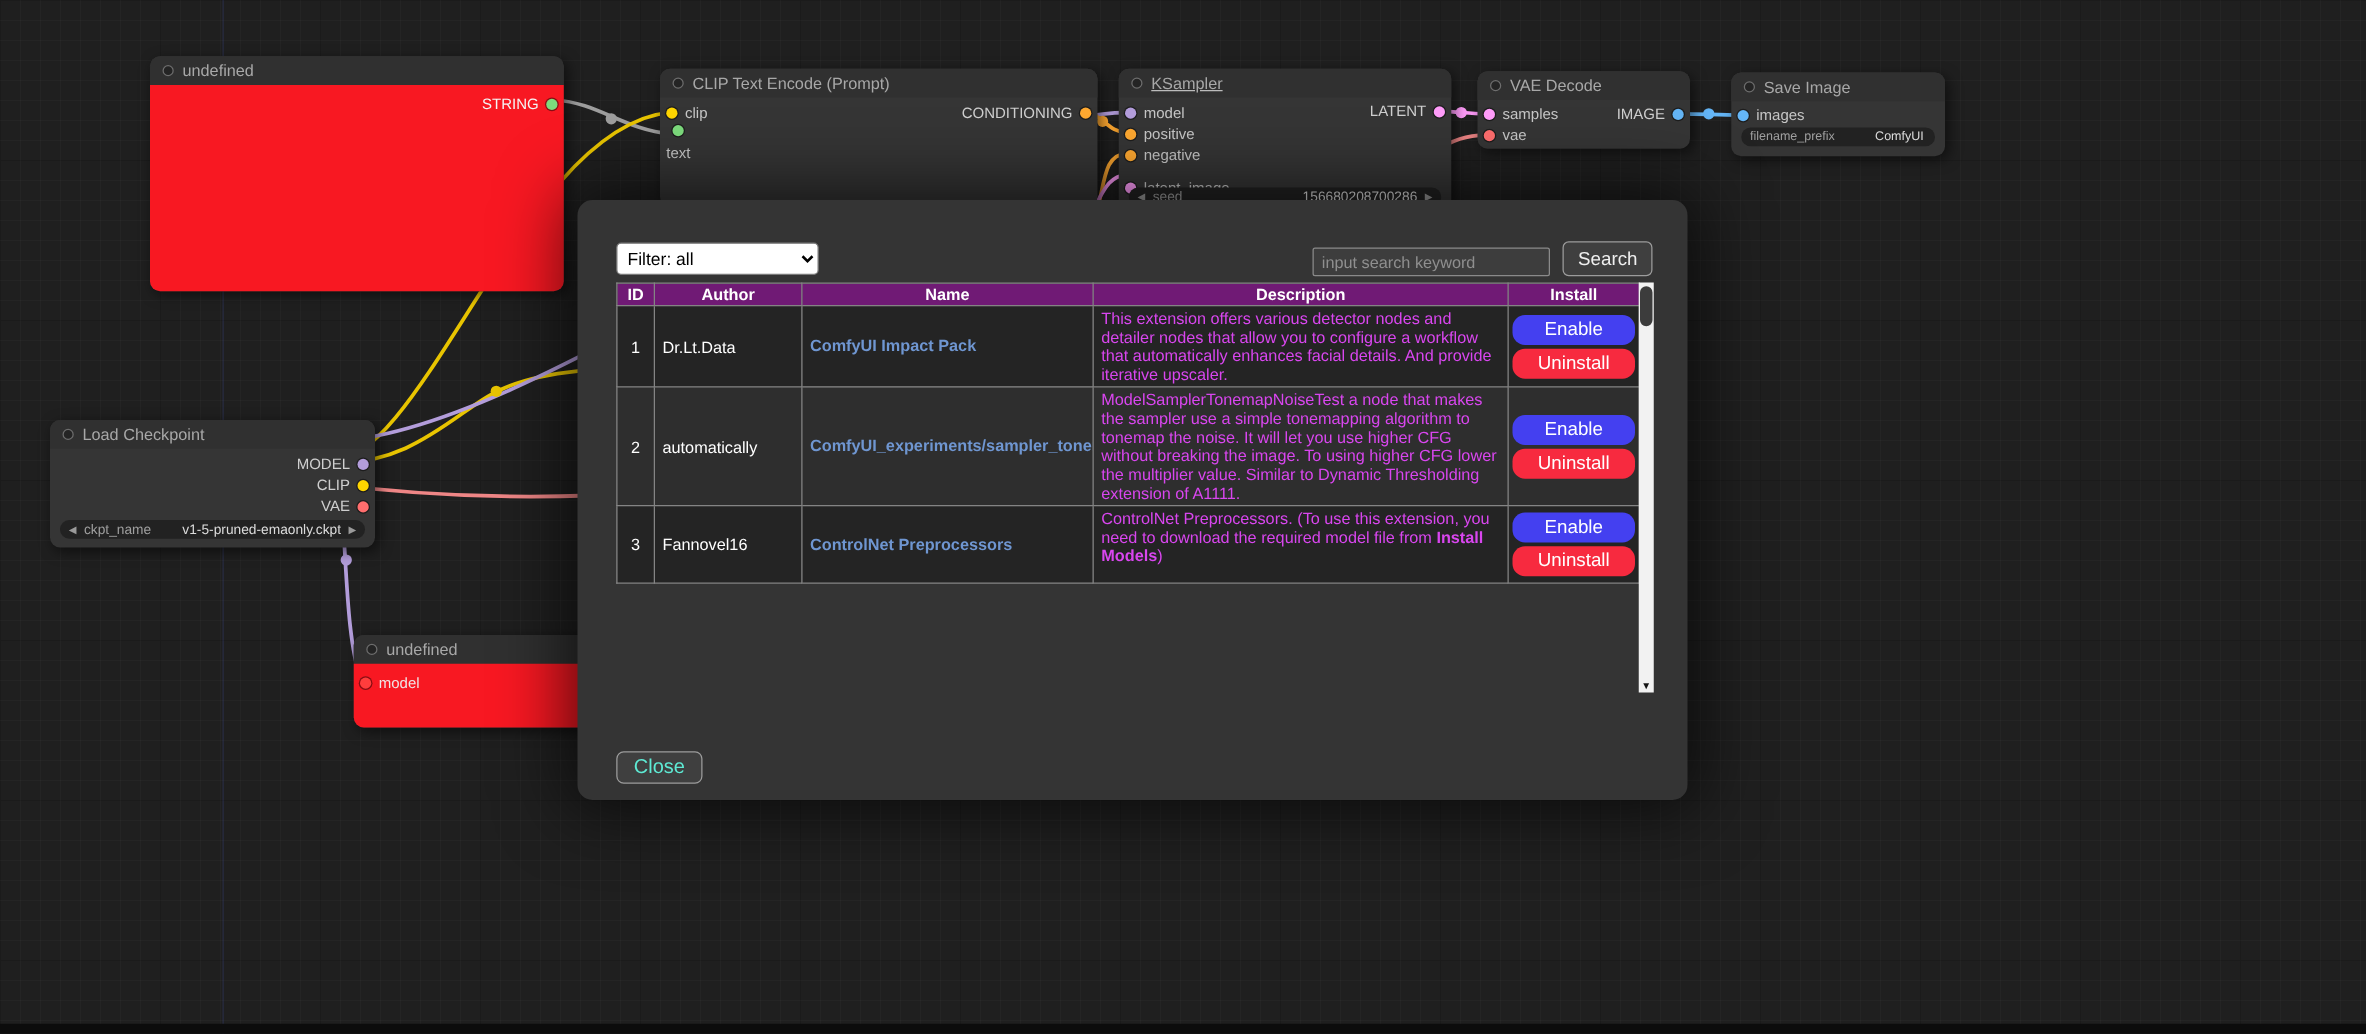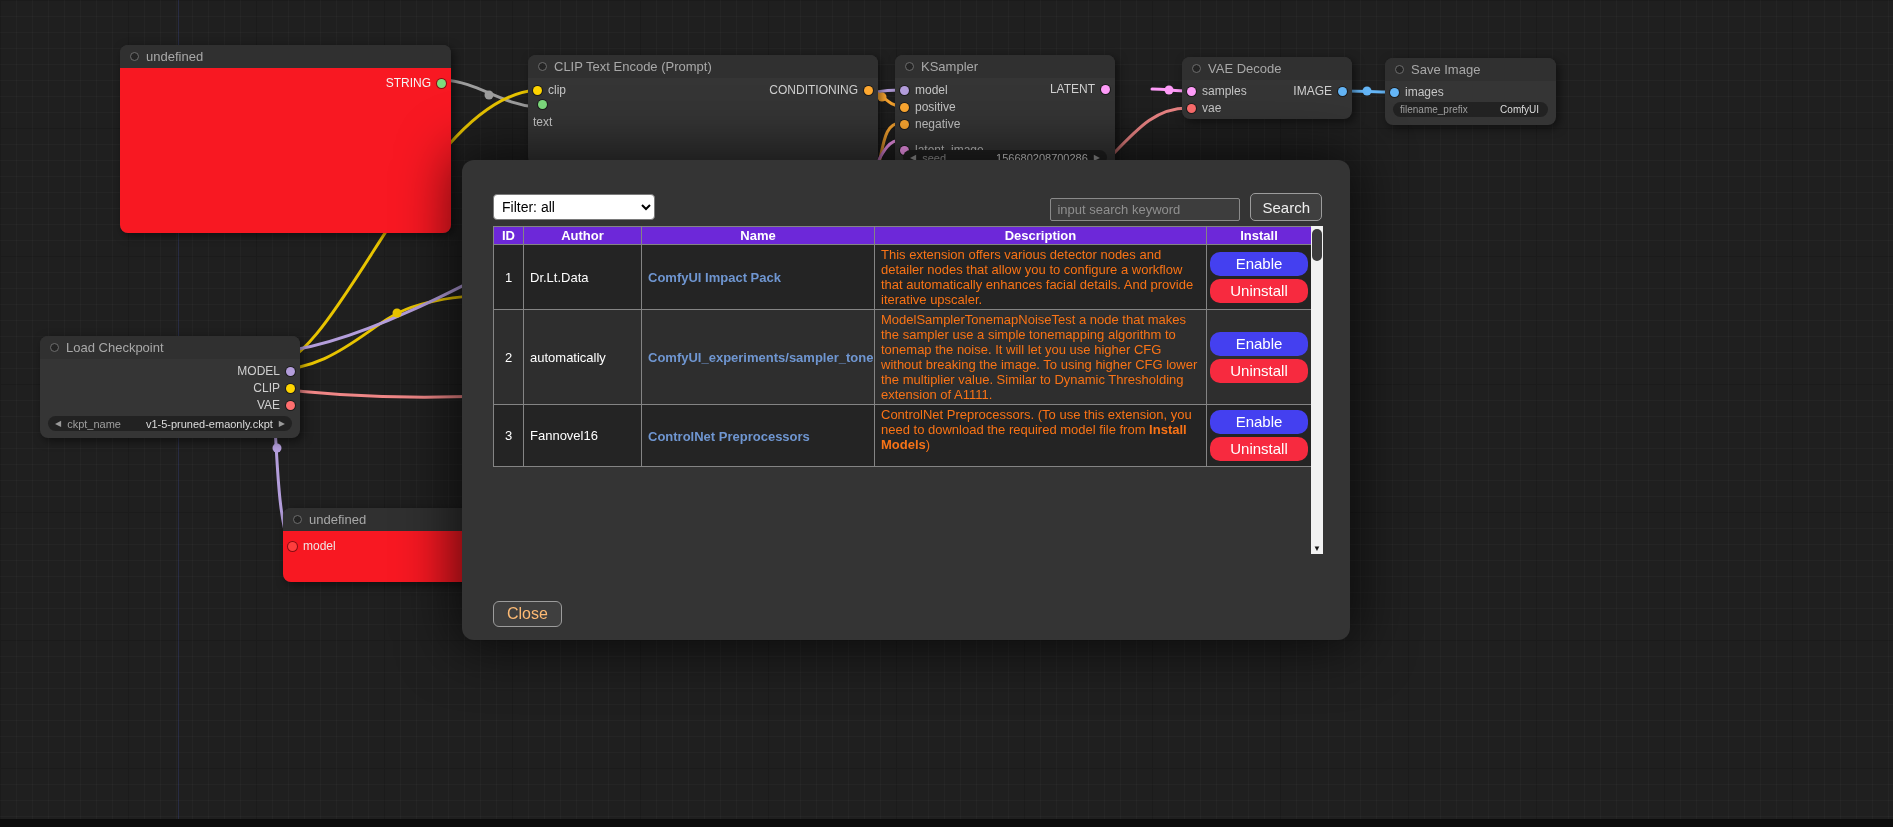--- a/index.html
+++ b/index.html
@@ -69,41 +69,41 @@
     color:#ddd; font-size:13px; padding:0 6px; font-family:"Liberation Sans",sans-serif;
   }
   .search-input::placeholder { color:#8f8f8f; }
   .search-btn {
     height:28px; padding:4px 11px; font-size:15px; color:#efefef; background:#3f3f3f;
     border:1px solid #9c9c9c; border-radius:5px; cursor:pointer; font-family:"Liberation Sans",sans-serif;
   }
   .table-area { position:relative; width:831px; height:328px; margin-top:5px; }
   table.ext-table { border-collapse:collapse; table-layout:fixed; width:818px; background:transparent; }
   .ext-table th, .ext-table td { border:1px solid #848484; }
-  .ext-table thead th { background:#6d28d9; color:#fff; font-size:13px; font-weight:bold; padding:1px 3px; height:18px; }
+  .ext-table thead th { background:#701a75; color:#fff; font-size:13px; font-weight:bold; padding:1px 3px; height:18px; }
   .ext-table tbody tr:nth-child(odd)  td { background:#242424; }
   .ext-table tbody tr:nth-child(even) td { background:#2e2e2e; }
   td.c-id { text-align:center; font-size:13px; color:#fff; }
   td.c-author { font-size:13px; color:#fff; padding:2px 6px; vertical-align:middle; }
   td.c-name { padding:2px 6px; vertical-align:middle; overflow:hidden; }
   td.c-name a { color:#6f96d1; font-weight:bold; font-size:13px; text-decoration:none; white-space:nowrap;margin-top:36px; }
-  td.c-desc { font-size:13px; color:#f97316; padding:2px 6px; line-height:15px; vertical-align:top; }
+  td.c-desc { font-size:13px; color:#d946ef; padding:2px 6px; line-height:15px; vertical-align:top; }
   td.c-install { text-align:center; vertical-align:middle; padding:2px 0; }
   .btn-enable, .btn-uninstall {
     display:block; width:98px; height:24px; margin:3px auto; border:none; border-radius:10px;
     color:#fff; font-size:15px; line-height:22px; cursor:pointer; font-family:"Liberation Sans",sans-serif;
   }
   .btn-enable { background:#4440f0; }
   .btn-uninstall { background:#f72a3f; }
   .scrollbar { position:absolute; left:818px; top:0; width:12px; height:328px; background:#f2f2f2; }
   .sb-thumb { position:absolute; top:3px; left:1px; width:10px; height:32px; background:#3c3c3c; border-radius:5px; }
   .sb-arrow { position:absolute; bottom:1px; left:0; width:12px; text-align:center; font-size:8px; color:#141414; }
   .close-btn {
     position:absolute; left:31px; bottom:13px; padding:3px 13px; font-size:16px;
-    color:#fdba74; background:#3f3f3f; border:1px solid #9c9c9c; border-radius:6px; cursor:pointer;
+    color:#5eead4; background:#3f3f3f; border:1px solid #9c9c9c; border-radius:6px; cursor:pointer;
     font-family:"Liberation Sans",sans-serif;
   }
 </style>
 </head>
 <body>
 
 <div class="stage">
   <div class="guide-v"></div>
 
   <svg class="wires" width="1893" height="827" viewBox="0 0 1893 827">
@@ -157,21 +157,21 @@
         <span class="dot d-text"></span>
         <span>text</span>
       </div>
       <div class="slot out" style="top:5px;">
         <span class="dot d-cond"></span>
         <span>CONDITIONING</span>
       </div>
     </div>
   </div>
 
-  <div class="node" style="left:895px; top:55px; width:220px; height:114px;">
+  <div class="node" style="left:895px; top:55px; width:266px; height:114px;text-decoration:underline;">
     <div class="node-header">
       <span class="collapse-dot"></span>
       <span>KSampler</span>
     </div>
     <div class="node-body">
       <div class="slot in" style="top:5px;">
         <span class="dot d-model"></span>
         <span>model</span>
       </div>
       <div class="slot in" style="top:22px;">

